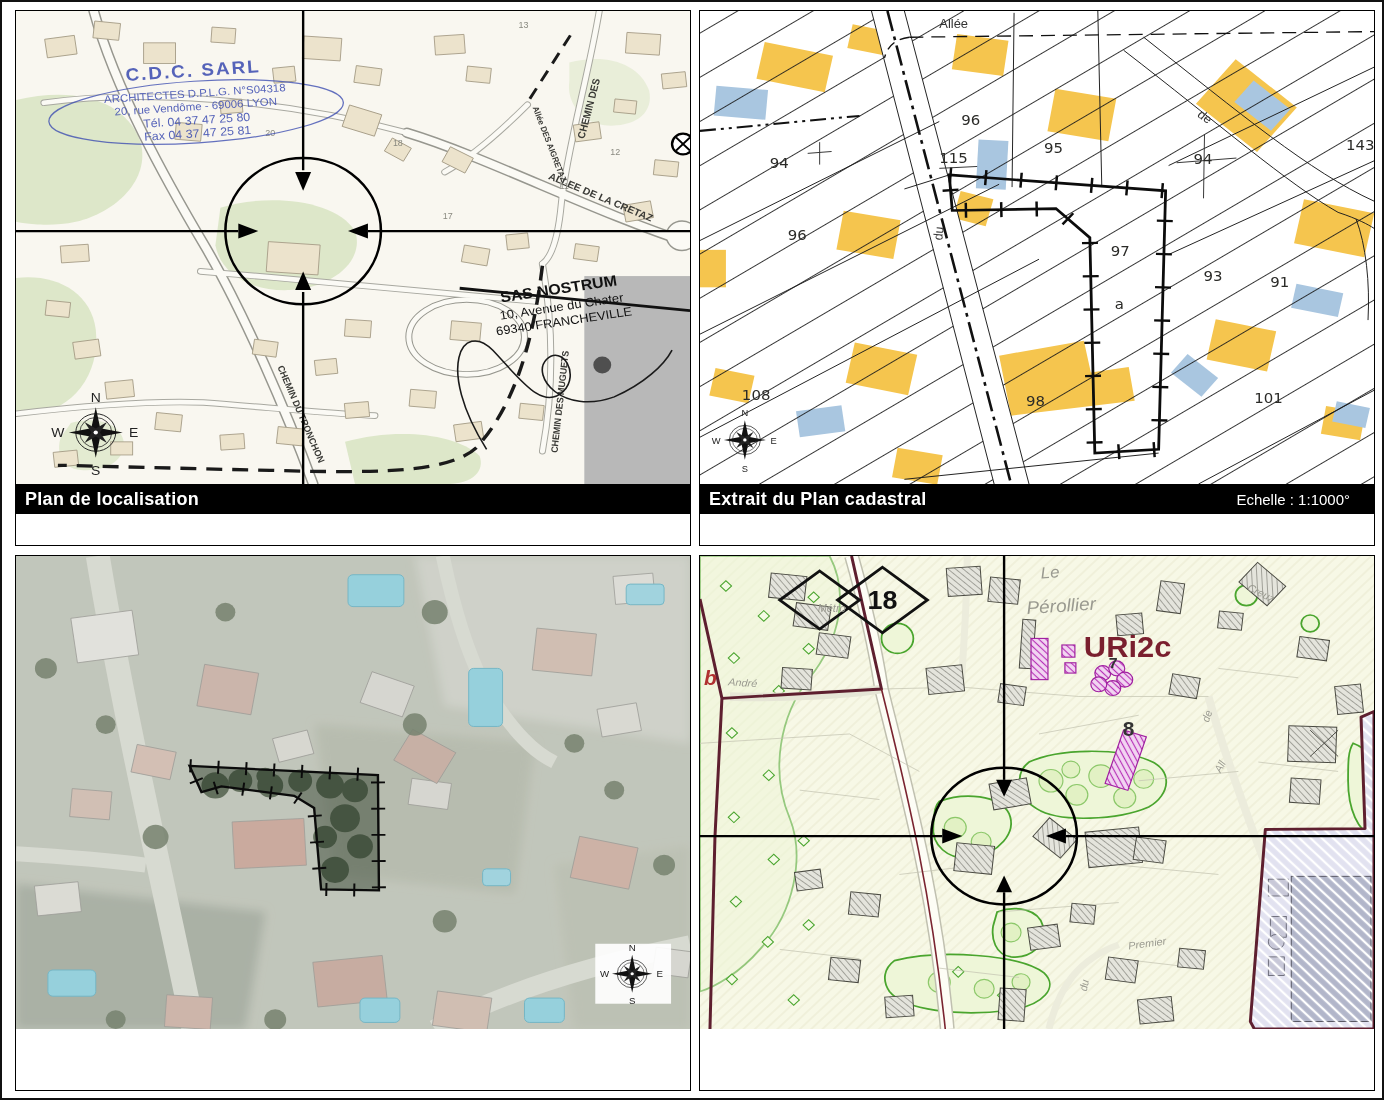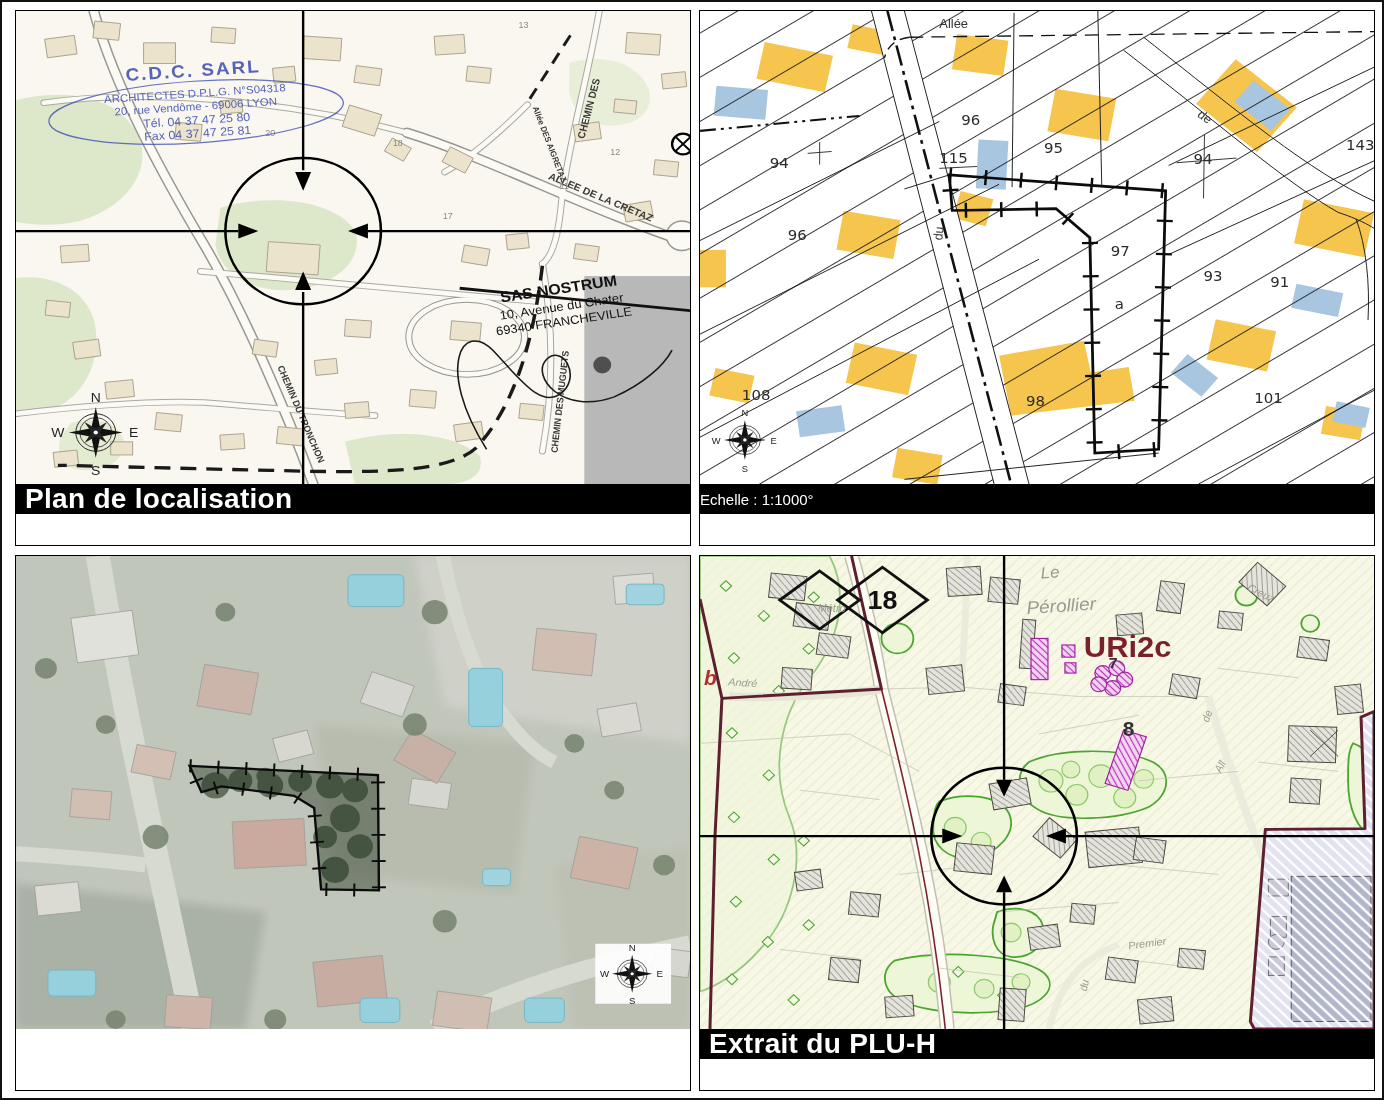--- a/index.html
+++ b/index.html
@@ -2,22 +2,22 @@
 <html><head>
 <meta charset="utf-8">
 <style>
   html,body{margin:0;padding:0;background:#e8e8e8;}
   .sheet{width:1384px;height:1100px;background:#ffffff;border:2px solid #111;box-sizing:border-box;
     padding:8px 7px 7px 13px;display:grid;grid-template-columns:676px 676px;grid-template-rows:536px 536px;
     column-gap:8px;row-gap:9px;font-family:"Liberation Sans",sans-serif;}
   .panel{border:1.5px solid #000;box-sizing:border-box;display:flex;flex-direction:column;overflow:hidden;background:#fff;}
   .panel svg.map{display:block;width:100%;height:473px;}
   .bar{height:30px;background:#000;color:#fff;display:flex;align-items:center;justify-content:space-between;flex:0 0 30px;}
-  .bar .ttl{font-size:28px;font-weight:bold;padding-left:9px;letter-spacing:.3px;white-space:nowrap;}
-  .bar .scale{font-size:15px;font-weight:normal;padding-right:10px;white-space:nowrap;}
+  .bar .ttl{font-size:18px;font-weight:bold;padding-left:9px;letter-spacing:.3px;white-space:nowrap;}
+  .bar .scale{font-size:15px;font-weight:normal;padding-right:24px;white-space:nowrap;}
   svg text{font-family:"Liberation Sans",sans-serif;}
   
   .p1-green{fill:#dde7c9;stroke:none}
   .p1-bldg{fill:#ece3cc;stroke:#a59c86;stroke-width:.9}
   .rc{stroke:#97978f;stroke-width:11;fill:none;stroke-linecap:round}
   .rf{stroke:#fbfaf5;stroke-width:8;fill:none;stroke-linecap:round}
   .rc2{stroke:#a8a8a0;stroke-width:7;fill:none;stroke-linecap:round}
   .rf2{stroke:#fbfaf5;stroke-width:5;fill:none;stroke-linecap:round}
   .xh{stroke:#000;stroke-width:2.4}
   .stl{fill:#3a3a36;font-size:10.5px;font-weight:bold}
@@ -284,20 +284,21 @@
       </g>
       <g transform="translate(45,458) scale(0.78)">
         <use href="#rose"></use>
         <text x="0" y="-33" text-anchor="middle" style="font-size:12px;fill:#222">N</text>
         <text x="37" y="5" text-anchor="middle" style="font-size:12px;fill:#222">E</text>
         <text x="0" y="44" text-anchor="middle" style="font-size:12px;fill:#222">S</text>
         <text x="-37" y="5" text-anchor="middle" style="font-size:12px;fill:#222">W</text>
       </g>
     </svg>
     <div class="bar">
+      <span class="ttl">Extrait du Plan cadastral</span>
       <span class="scale">Echelle : 1:1000°</span>
     </div>
   </div>
 
   <div class="panel">
     <svg class="map" viewBox="0 0 676 505" preserveAspectRatio="none">
       <defs>
           <filter id="soft">
             <feGaussianBlur stdDeviation="5"></feGaussianBlur>
           </filter>
@@ -556,18 +557,15 @@
         <text x="424" y="192" style="font-size:21px;font-weight:bold;fill:#333">8</text>
         <text class="slab" x="28" y="138" transform="rotate(4 28 138)">André</text>
         <text class="slab" x="118" y="60">Métro</text>
         <text class="slab" x="430" y="420" transform="rotate(-8 430 420)">Premier</text>
         <text class="slab" transform="translate(522,232) rotate(-62)">All</text>
         <text class="slab" transform="translate(510,178) rotate(-70)">de</text>
         <text class="slab" transform="translate(388,465) rotate(-80)">du</text>
         <text class="slab" transform="translate(548,36) rotate(28)">Creuz</text>
       </g>
     </svg>
-    <div class="bar">
-      <span class="ttl">Extrait du PLU-H</span>
-    </div>
   </div>
 
 </div>
 
 </body></html>

